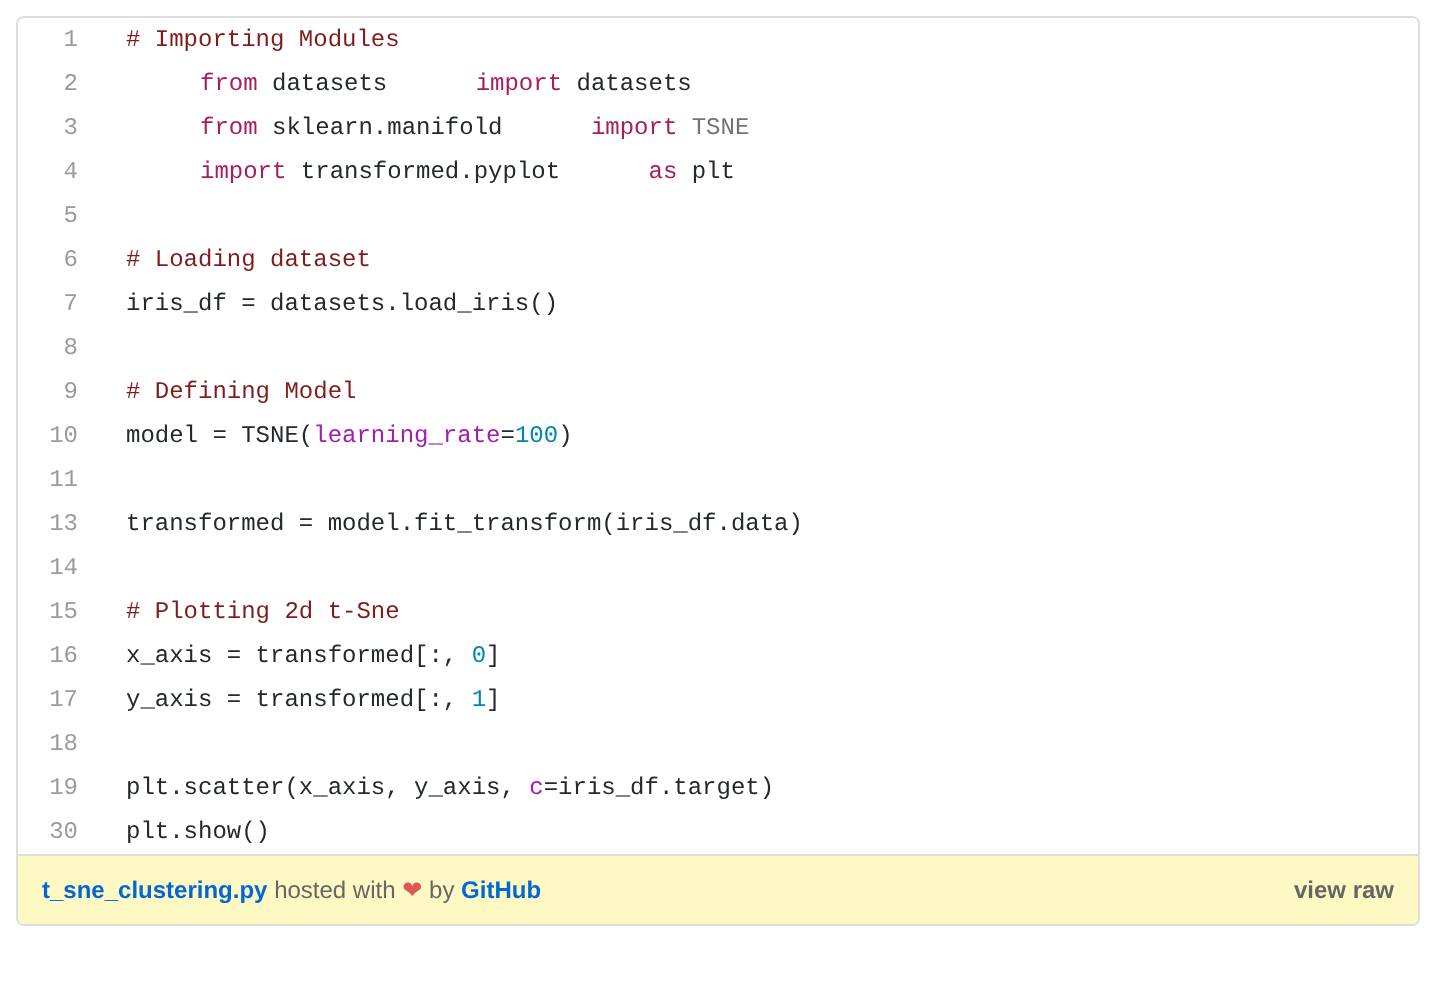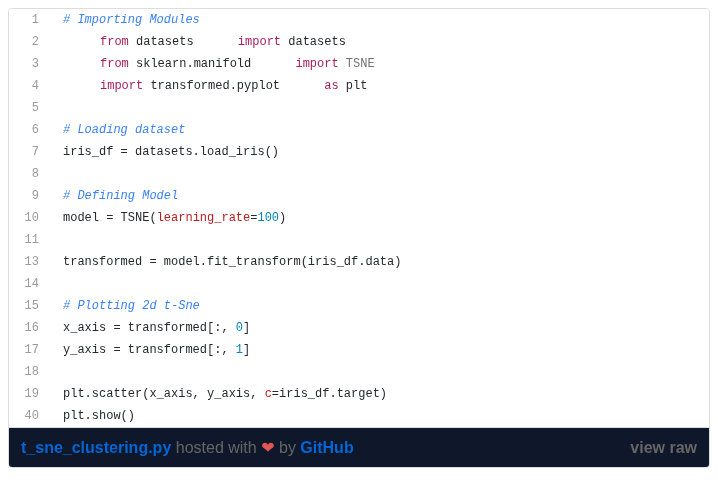--- a/index.html
+++ b/index.html
@@ -29,34 +29,34 @@
       padding-right: 12px;
       color: #9b9b9b;
       user-select: none;
       flex-shrink: 0;
     }
     .line-code {
       padding-left: 12px;
       white-space: pre;
       flex: 1;
     }
-    .tok-comment { color: #3b82f6; font-style: italic; }
+    .tok-comment { color: #7f1d1d; }
     .tok-keyword { color: #a71d5d; margin-left: 37px; }
     .tok-builtin { color: #737373; }
     .tok-number { color: #0086b3; }
-    .tok-param { color: #b91c1c; text-align: right; }
+    .tok-param { color: #a21caf; text-align: right; }
     .tok-default { color: #24292e; }
     .gist-footer {
-      background: #0f172a;
+      background: #fef9c3;
       border-top: 1px solid #ddd;
       padding: 10px 12px;
       display: flex;
       justify-content: space-between;
       align-items: center;
-      font-size: 16px;
+      font-size: 12px;
       color: #666;
     }
     .gist-footer a {
       color: #0366d6;
       text-decoration: none;
       font-weight: 600;
     }
     .gist-footer .meta-left a.filename {
       font-weight: 600;
     }
@@ -139,21 +139,21 @@
       </div>
       <div class="code-row">
         <div class="line-number">18</div>
         <div class="line-code"><span class="tok-default"></span></div>
       </div>
       <div class="code-row">
         <div class="line-number">19</div>
         <div class="line-code"><span class="tok-default">plt.scatter(x_axis, y_axis, </span><span class="tok-param">c</span><span class="tok-default">=iris_df.target)</span></div>
       </div>
       <div class="code-row">
-        <div class="line-number">40</div>
+        <div class="line-number">30</div>
         <div class="line-code"><span class="tok-default">plt.show()</span></div>
       </div>
     </div>
   <div class="gist-footer">
     <span class="meta-left">
       <a href="#" class="filename">t_sne_clustering.py</a>
       <span> hosted with </span>
       <span class="heart">❤</span>
       <span> by </span>
       <a href="#">GitHub</a>

